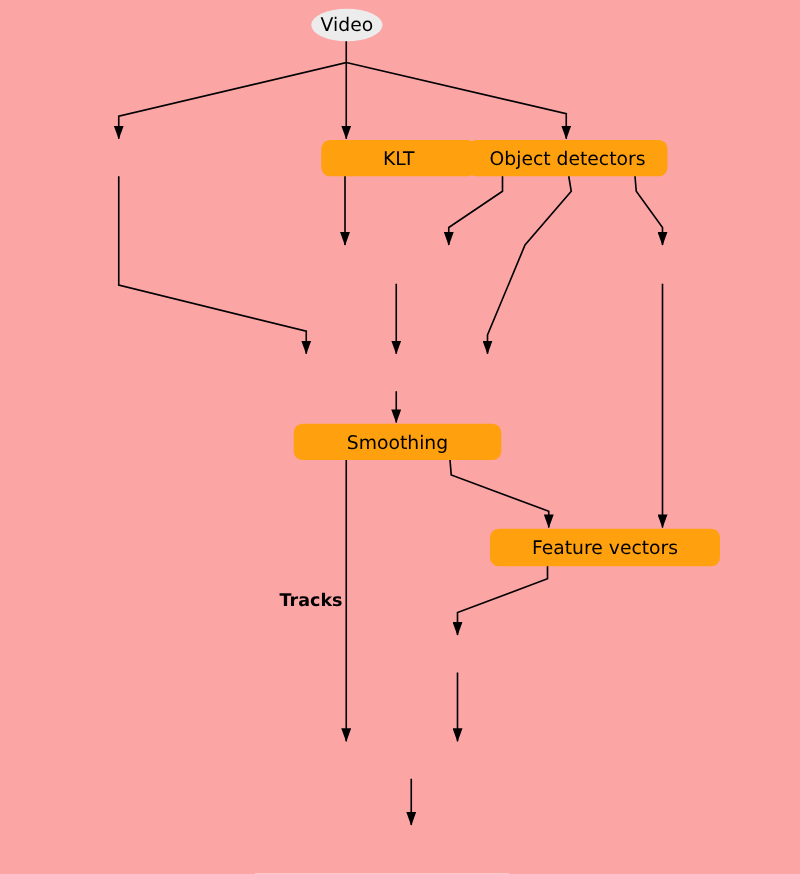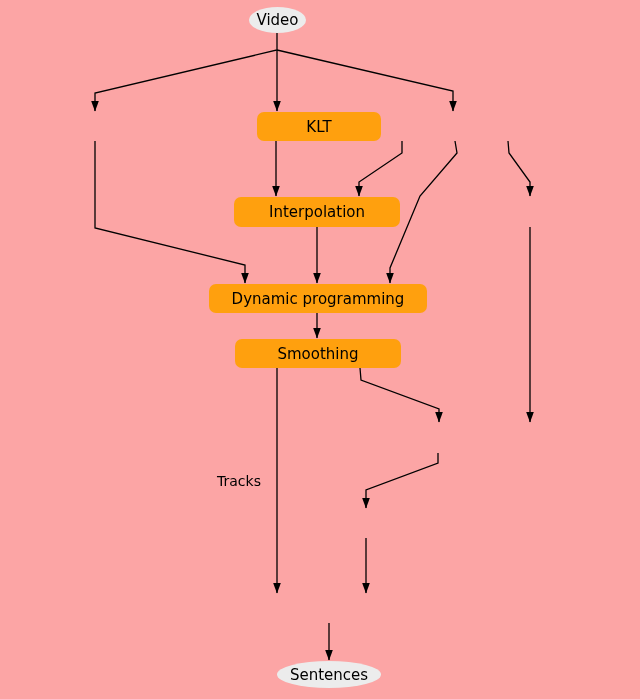--- a/index.html
+++ b/index.html
@@ -29,45 +29,45 @@
     align-items: center;
     justify-content: center;
     font-size: 15px;
     color: #000;
     white-space: nowrap;
   }
   .edge-label {
     position: absolute;
     font-size: 14px;
     color: #000;
-    text-align: center;
+    text-align: right;
+    font-weight: bold;
   }
   svg.edges {
     position: absolute;
     left: 0; top: 0;
     width: 640px; height: 699px;
     pointer-events: none;
   }
   svg.edges .edge {
     fill: none;
     stroke-width: 1.3px;
   }
 </style>
 </head>
 <body>
 
 <div id="canvas">
 
   <div class="terminal" style="left: 249px; top: 7px; width: 57px; height: 26px; background: rgb(236, 236, 236); color: rgb(0, 0, 0);">Video</div>
-  <div class="terminal" style="left: 277px; top: 661px; width: 104px; height: 27px; background: rgb(236, 236, 236); color: rgb(0, 0, 0);">Sentences</div>
 
   <div class="node" style="left: 214px; top: 112px; width: 124px; height: 29px; background: rgb(255, 160, 14); color: rgb(0, 0, 0); margin-left: 43px;">KLT</div>
-  <div class="node" style="left: 234px; top: 197px; width: 166px; height: 30px; background: rgb(255, 160, 14); color: rgb(0, 0, 0);">Interpolation</div>
-  <div class="node" style="left: 209px; top: 284px; width: 218px; height: 29px; background: rgb(255, 160, 14); color: rgb(0, 0, 0);">Dynamic programming</div>
+  <div class="node" style="left: 374px; top: 112px; width: 160px; height: 29px; background: rgb(255, 160, 14); color: rgb(0, 0, 0);">Object detectors</div>
   <div class="node" style="left: 235px; top: 339px; width: 166px; height: 29px; background: rgb(255, 160, 14); color: rgb(0, 0, 0);">Smoothing</div>
+  <div class="node" style="left: 392px; top: 423px; width: 184px; height: 30px; background: rgb(255, 160, 14); color: rgb(0, 0, 0);">Feature vectors</div>
 
   <div class="edge-label" style="left:204px; top:473px; width:70px;">Tracks</div>
 
   <svg class="edges" viewBox="0 0 640 699" xmlns="http://www.w3.org/2000/svg">
     <defs>
       <marker id="arrowhead" markerUnits="userSpaceOnUse" markerWidth="11" markerHeight="8" refX="10.5" refY="4" orient="auto">
         <path d="M0,0 L11,4 L0,8 Z" fill="#000000"></path>
       </marker>
     </defs>
     <polyline class="edge" points="277,33 277,50 95,93 95,111" marker-end="url(#arrowhead)" stroke="#000000"></polyline>

